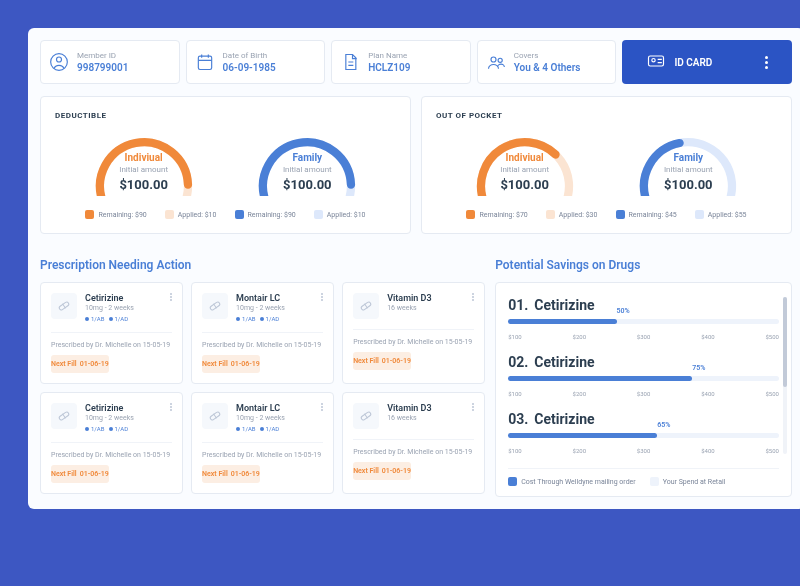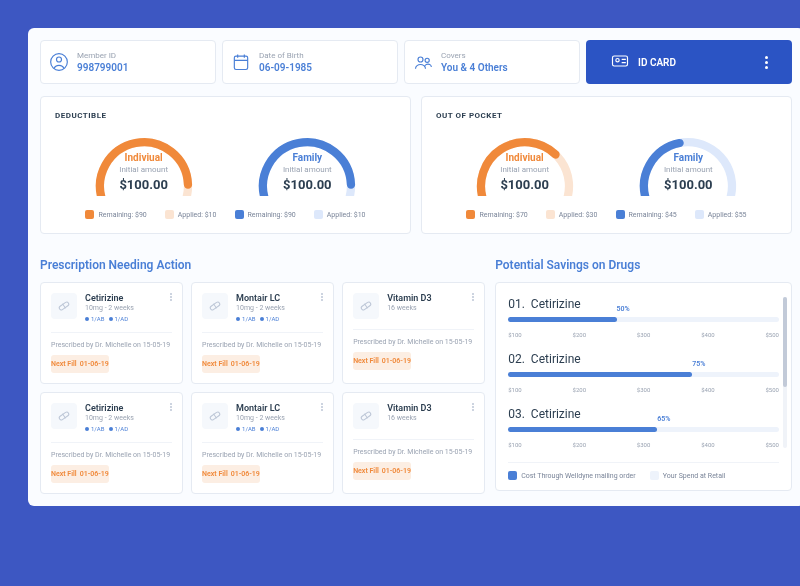--- a/index.html
+++ b/index.html
@@ -43,21 +43,21 @@
 .pxinfo .ds { font-size:7px; color:#9aa3b2; margin-top:1px; }
 .tags { display:flex; gap:4px; margin-top:3px; }
 .tag { font-size:6px; color:#4a7fd6; display:flex; align-items:center; gap:2px; }
 .tag::before { content:''; width:4px; height:4px; background:#4a7fd6; border-radius:50%; }
 .pxmore { position:absolute; right:0; top:0; display:flex; flex-direction:column; gap:1px; cursor:pointer; }
 .pxmore span { width:2px; height:2px; background:#bcc6d6; border-radius:50%; }
 .pxby { font-size:7px; color:#9aa3b2; margin-top:10px; border-top:1px solid #f0f3f8; padding-top:8px; }
 .fill { display:inline-flex; background:#fceee3; color:#f0893a; font-size:7px; font-weight:600; padding:5px 0; border-radius:3px; margin-top:6px; gap:3px; cursor:pointer; }
 .savcard { background:#fff; border:1px solid #e5eaf2; border-radius:4px; padding:14px 12px 10px; position:relative; }
 .savrow { margin-bottom:14px; }
-.savhdr { display:flex; font-size:12px; color:#2c3e50; margin-bottom:4px; }
+.savhdr { display:flex; font-size:14px; color:#2c3e50; margin-bottom:4px;font-weight:bold; }
 .savhdr .num { margin-right:6px; }
 .savbar { position:relative; height:12px; }
 .savtrack { height:5px; background:#eef3fb; border-radius:3px; width:100%; position:absolute; top:2px; }
 .savfill { height:5px; background:#4a7fd6; border-radius:3px; position:absolute; top:2px; }
 .savpct { position:absolute; top:-10px; font-size:7px; color:#4a7fd6; font-weight:600; }
 .savaxis { display:flex; justify-content:space-between; font-size:6px; color:#9aa3b2; margin-top:4px; }
 .savleg { display:flex; gap:14px; font-size:7px; color:#7a8599; border-top:1px solid #f0f3f8; padding-top:8px; margin-top:8px; }
 .scrollbar { position:absolute; right:4px; top:14px; bottom:42px; width:4px; background:#f0f3f8; border-radius:2px; }
 .scrollthumb { position:absolute; right:4px; top:14px; width:4px; height:90px; background:#c2cad8; border-radius:2px; }
 </style>
@@ -88,20 +88,32 @@
           </svg>
         </div>
       <div>
           <div class="lbl">Date of Birth</div>
           <div class="val">06-09-1985</div>
         </div>
     </div>
     <div class="infocard">
       <div class="ic">
           <svg width="20" height="20" viewBox="0 0 24 24">
+            <path d="M7 3h8l4 4v14H7z"></path>
+            <path d="M15 3v5h5M10 12h6M10 16h6"></path>
+          </svg>
+        </div>
+      <div>
+          <div class="lbl">Plan Name</div>
+          <div class="val">HCLZ109</div>
+        </div>
+    </div>
+    <div class="infocard">
+      <div class="ic">
+          <svg width="20" height="20" viewBox="0 0 24 24">
             <circle cx="9" cy="9" r="3"></circle>
             <circle cx="17" cy="10" r="2.5"></circle>
             <path d="M3 20c0-3 3-5 6-5s6 2 6 5M14 18c0-2 2-3.5 4-3.5s4 1.5 4 3.5"></path>
           </svg>
         </div>
       <div>
           <div class="lbl">Covers</div>
           <div class="val">You &amp; 4 Others</div>
         </div>
     </div>

